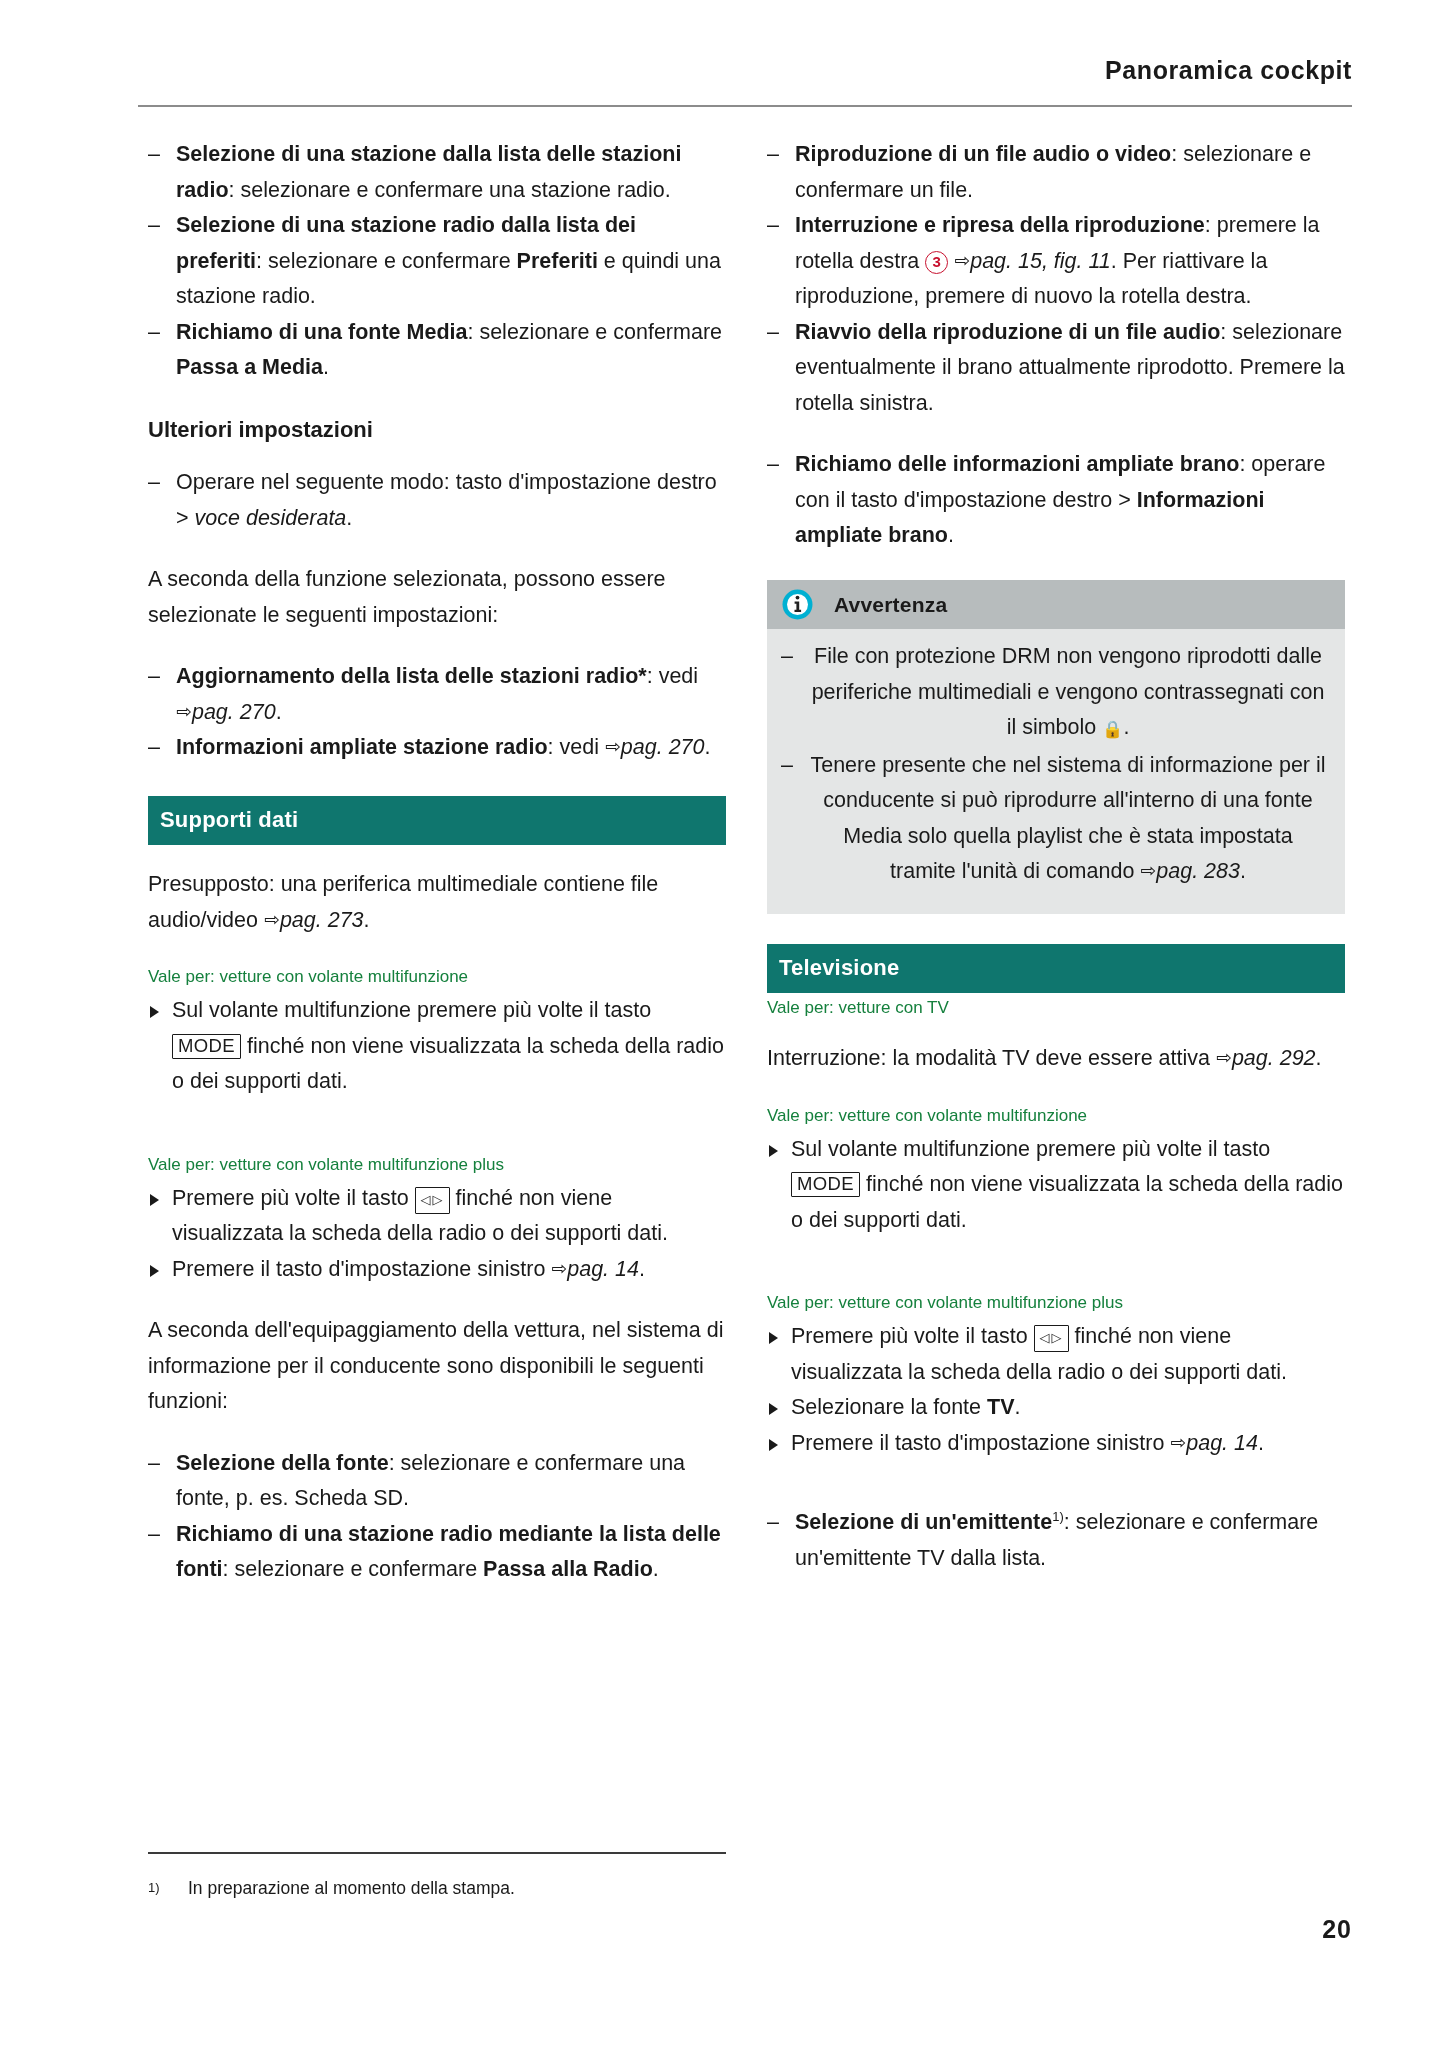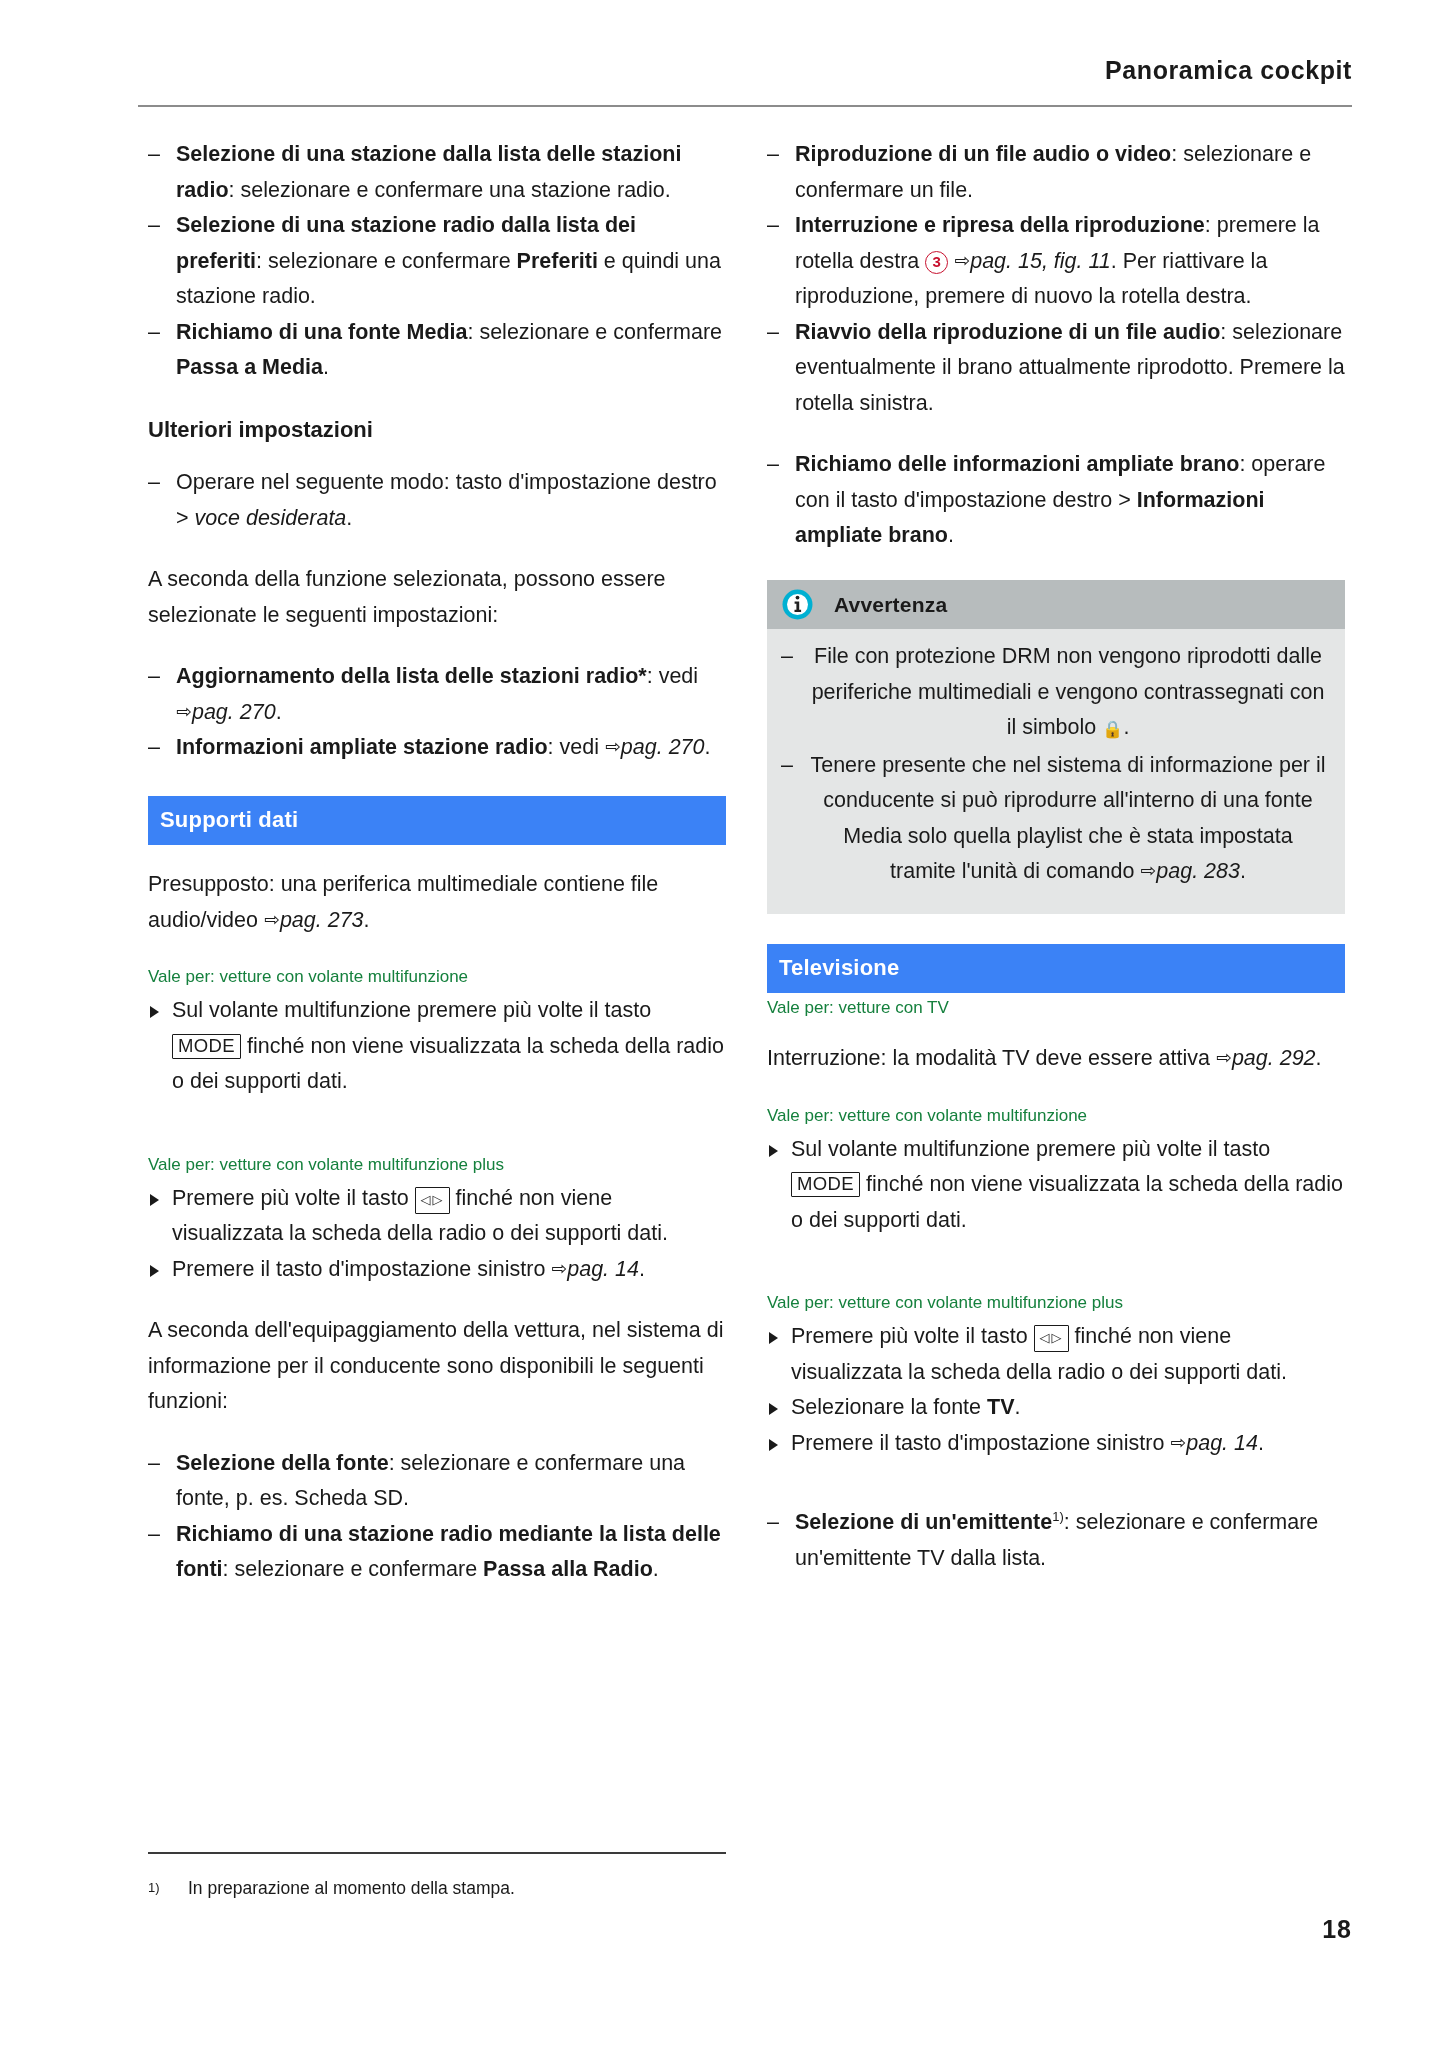--- a/index.html
+++ b/index.html
@@ -101,21 +101,21 @@
 
   .applies {
     font-size: 17px;
     color: #15803d;
     margin: 0 0 3px 0;
     line-height: 26px;
   }
 
   
   .redbar {
-    background: #3b82f6;
+    background: #0f766e;
     color: #ffffff;
     font-size: 22px;
     font-weight: bold;
     padding: 6px 12px 8px 12px;
     margin: 30px 0 22px 0;
     letter-spacing: 0.2px;
   }
   .redbar.nogap { margin-bottom: 2px; }
 
   
@@ -418,15 +418,15 @@
 
   </div>
 
   <div class="footnote-rule"></div>
   <div class="footnote">
     <span class="fn-marker"><sup>1)</sup></span><span>In preparazione al momento della stampa.</span>
   </div>
 
   <div class="sidecode">8W0012750AB</div>
 
-  <div class="pagenum">18</div>
+  <div class="pagenum">20</div>
 
 </div>
 
 </body></html>

